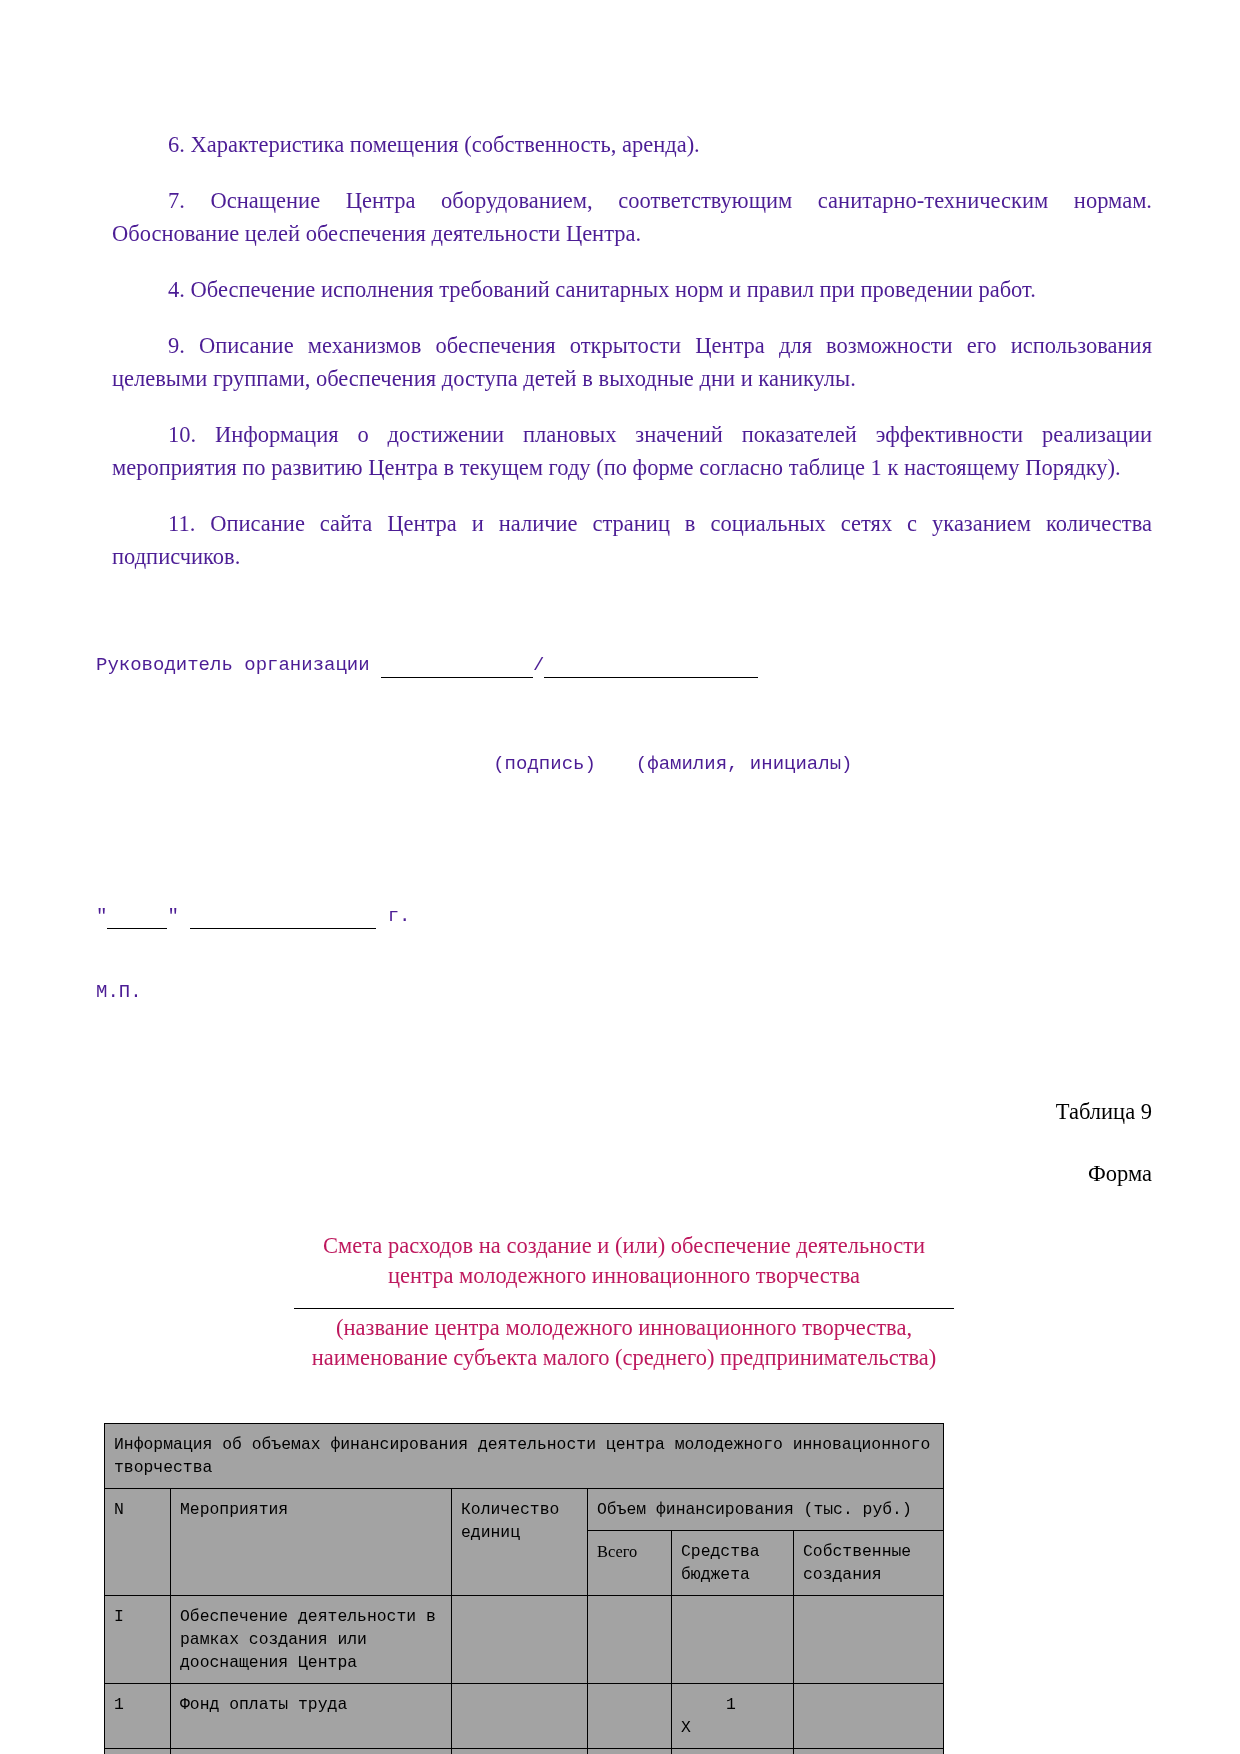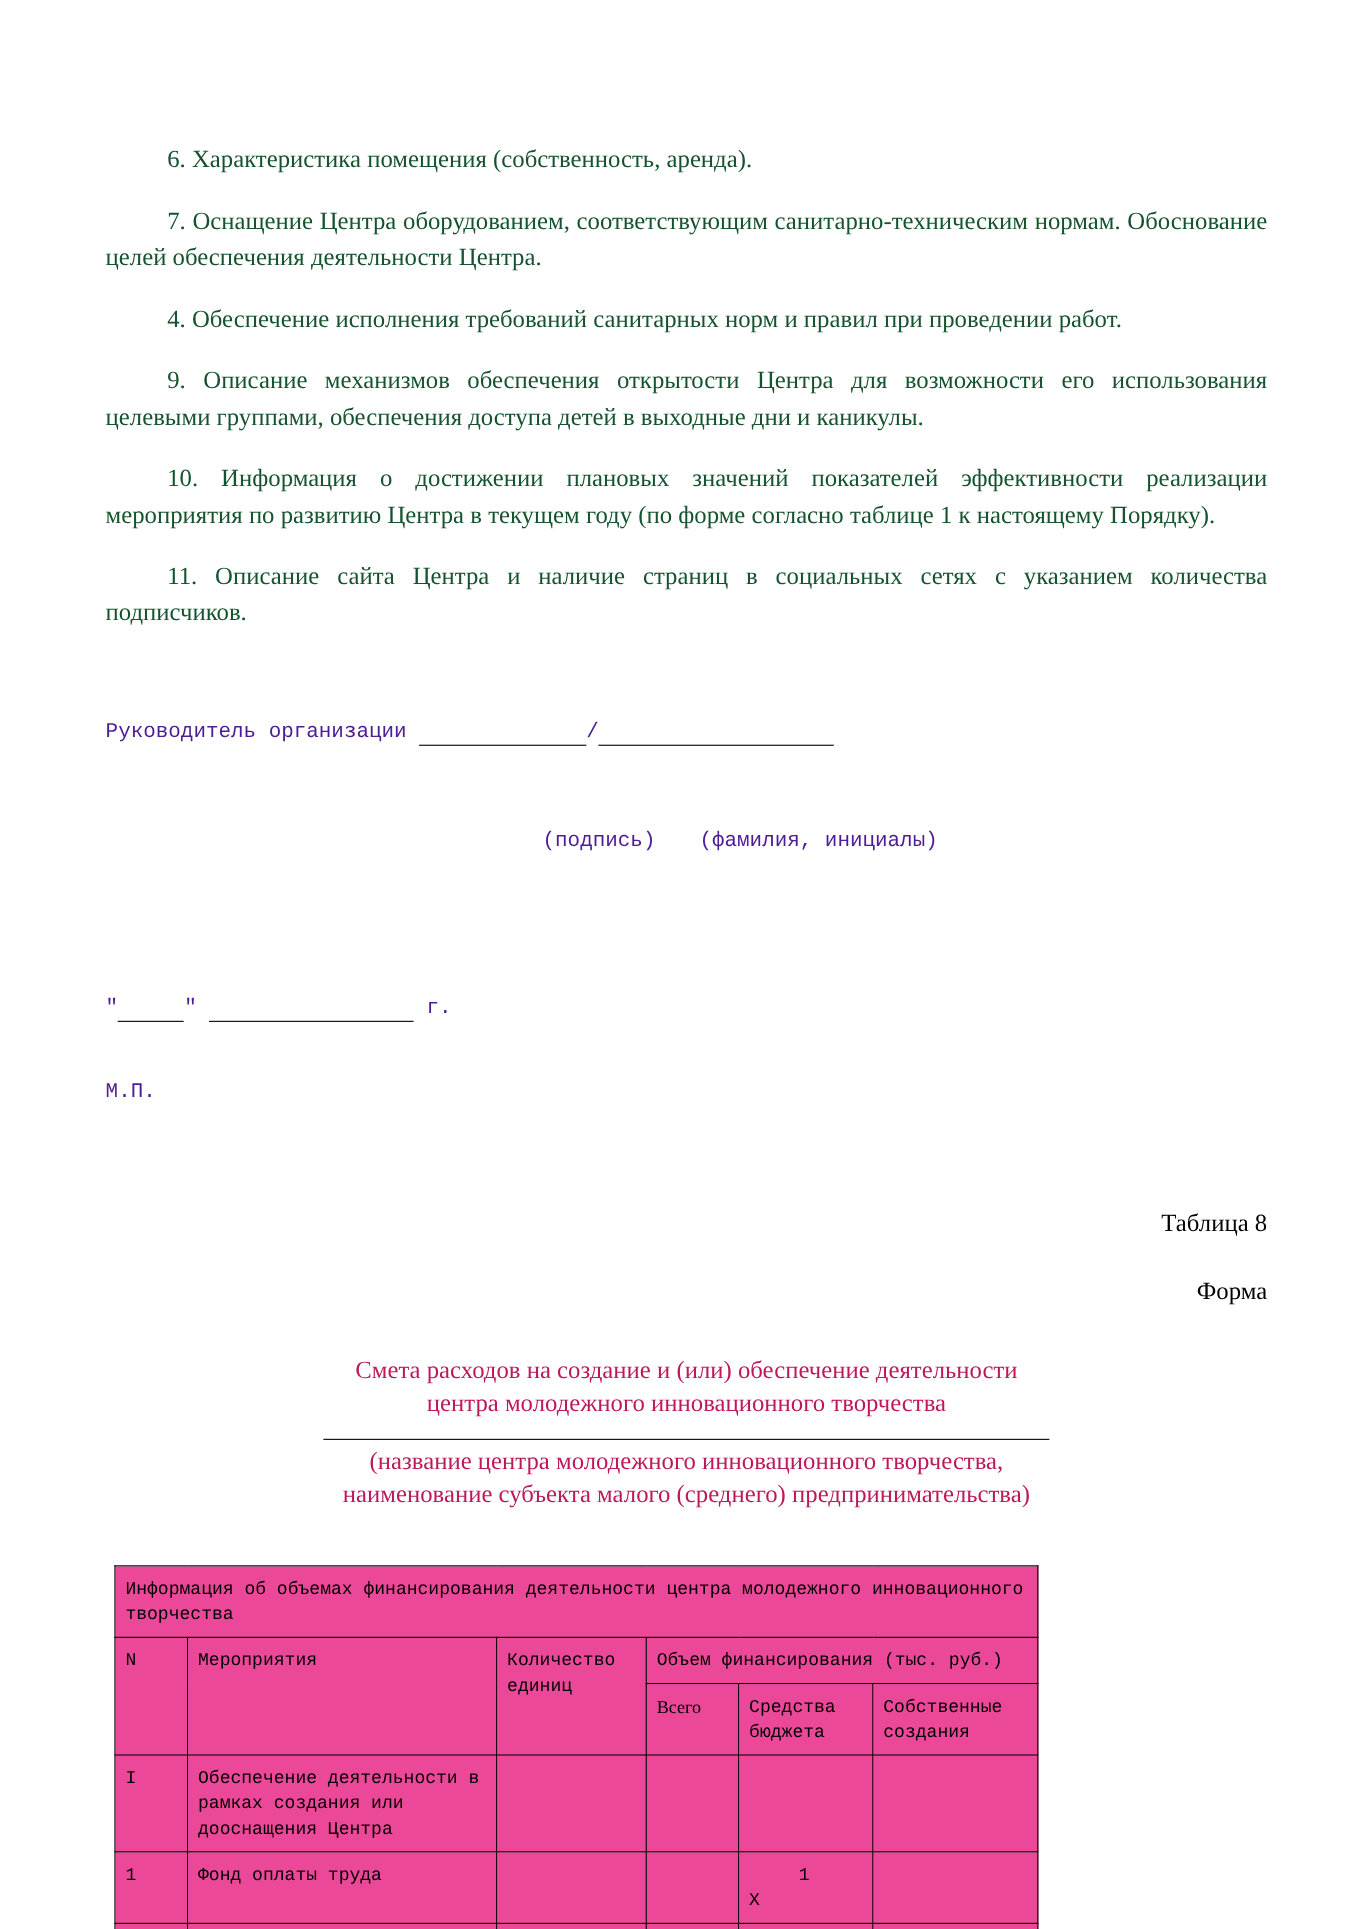--- a/index.html
+++ b/index.html
@@ -20,25 +20,25 @@
     position: absolute;
     left: 96px;
     top: 128px;
     width: 1056px;
   }
   
   .para {
     font-family: "Liberation Serif", "DejaVu Serif", serif;
     font-size: 22.5px;
     line-height: 33px;
-    color: #14532d;
+    color: #4c1d95;
     text-align: justify;
     text-justify: inter-word;
     text-indent: 56px;
-    margin: 0 0 23px 0;
+    margin: 0 0 23px 16px;
     hyphens: none;
   }
 
   
   .mono-block {
     font-family: "Liberation Mono", "DejaVu Sans Mono", monospace;
     font-size: 19px;
     line-height: 25px;
     color: #4c1d95;
     white-space: pre;
@@ -120,21 +120,21 @@
     margin-left: 8px;
     font-family: "Liberation Mono", "DejaVu Sans Mono", monospace;
     font-size: 16.4px;
     line-height: 23px;
     color: #000;
   }
   table.form-table td {
     border: 1.2px solid #000;
     padding: 9px 8px 9px 9px;
     vertical-align: top;
-    background: #ec4899;
+    background: #a3a3a3;
   }
   td.banner { padding: 11px 9px 13px 9px; }
   td.num { width: 48px; }
   td.measure-col { width: 118px; }
   td.total-col { width: 66px; font-family: Liberation Serif, serif; }
   td.budget-col { width: 104px; }
   td.own-col { width: 132px; }
   td.center-x { text-align: left; padding-left: 11px; }
   .x-mark { display: block; }
   .one-mark { display: block; text-align: center; padding-right: 4px;}
@@ -168,21 +168,21 @@
         <span class="rule rule-day"></span>
         <span>"</span>
         <span>&nbsp;</span>
         <span class="rule rule-date"></span>
         <span>&nbsp;</span>
         <span>г.</span>
       </div>
       <div class="mp-row">М.П.</div>
     </div>
 
-    <div class="right-cap tab-no">Таблица 8</div>
+    <div class="right-cap tab-no">Таблица 9</div>
     <div class="right-cap form-word">Форма</div>
 
     <div class="title-block">
       <div class="title-line">Смета расходов на создание и (или) обеспечение деятельности</div>
       <div class="title-line">центра молодежного инновационного творчества</div>
       <div class="blank-rule"></div>
       <div class="subtitle">(название центра молодежного инновационного творчества,</div>
       <div class="subtitle">наименование субъекта малого (среднего) предпринимательства)</div>
     </div>
 

